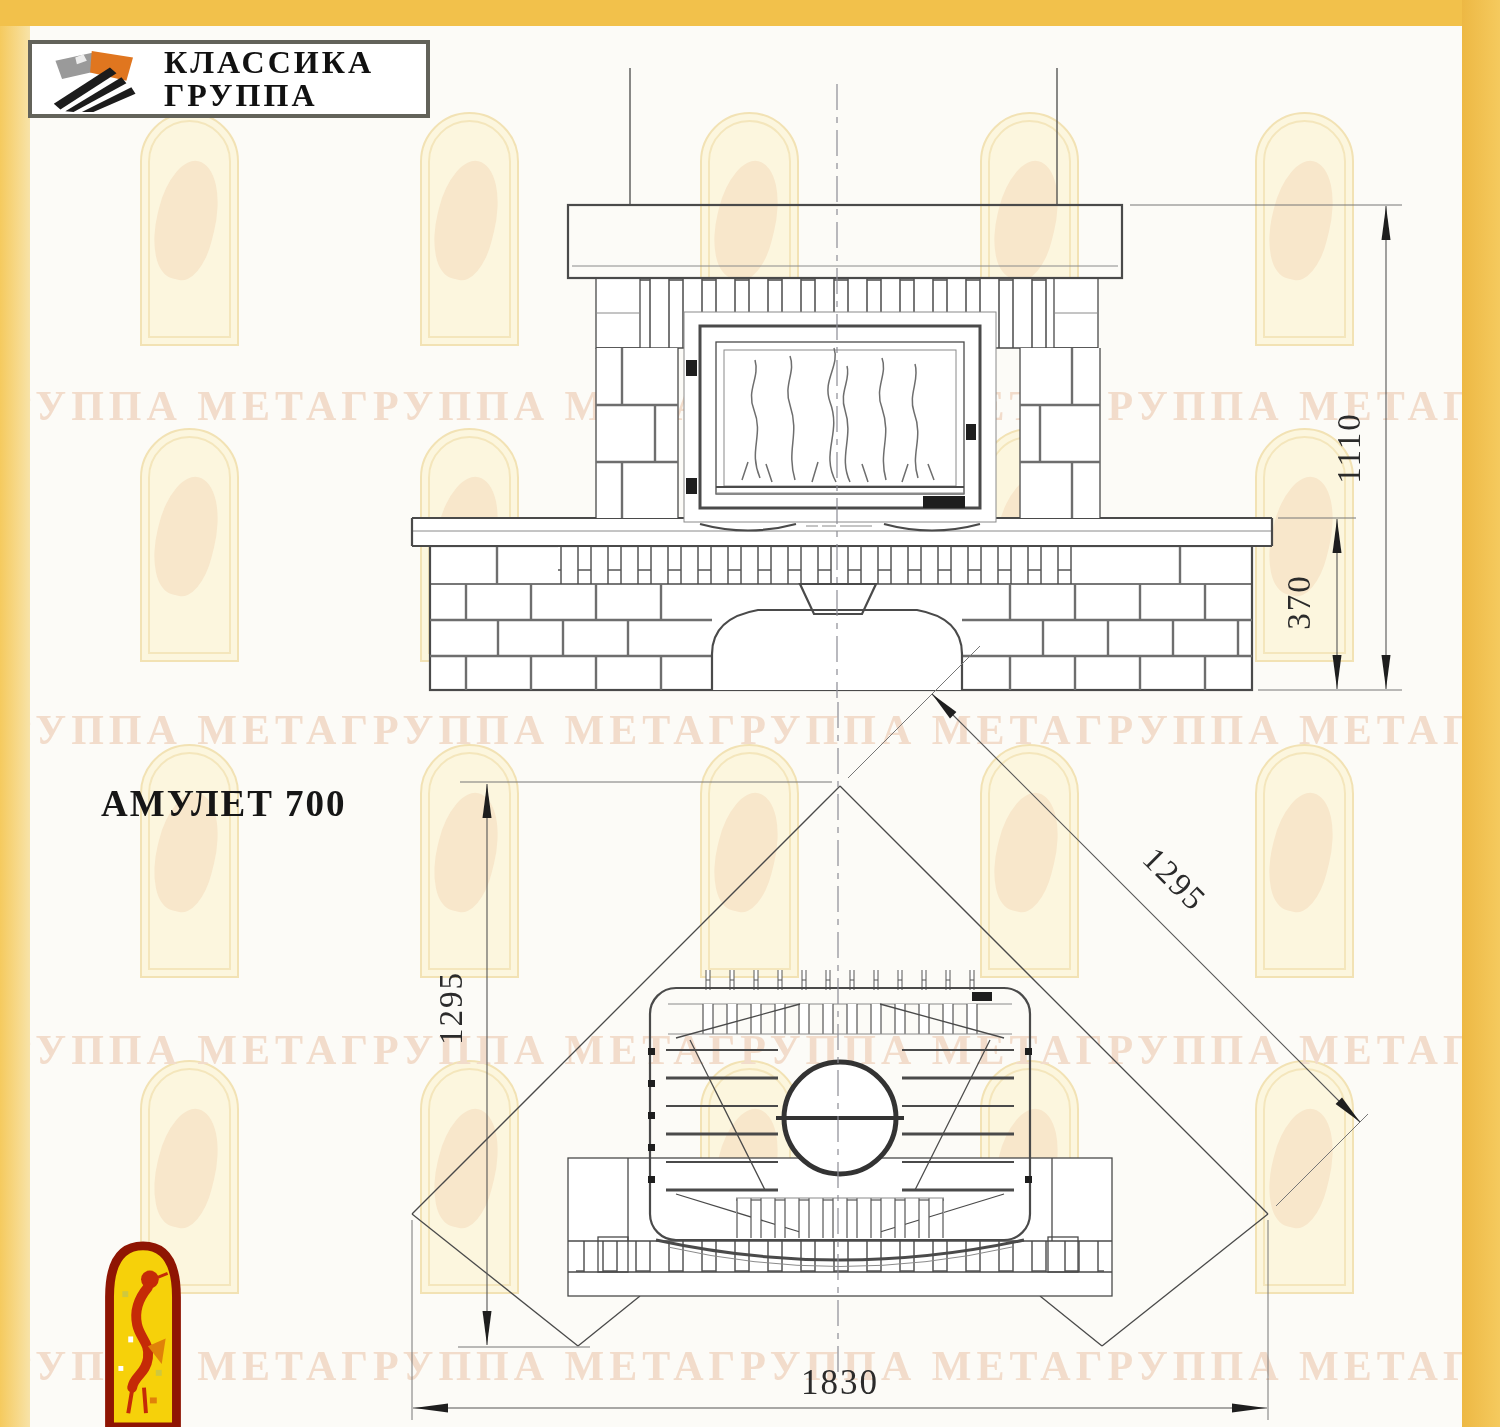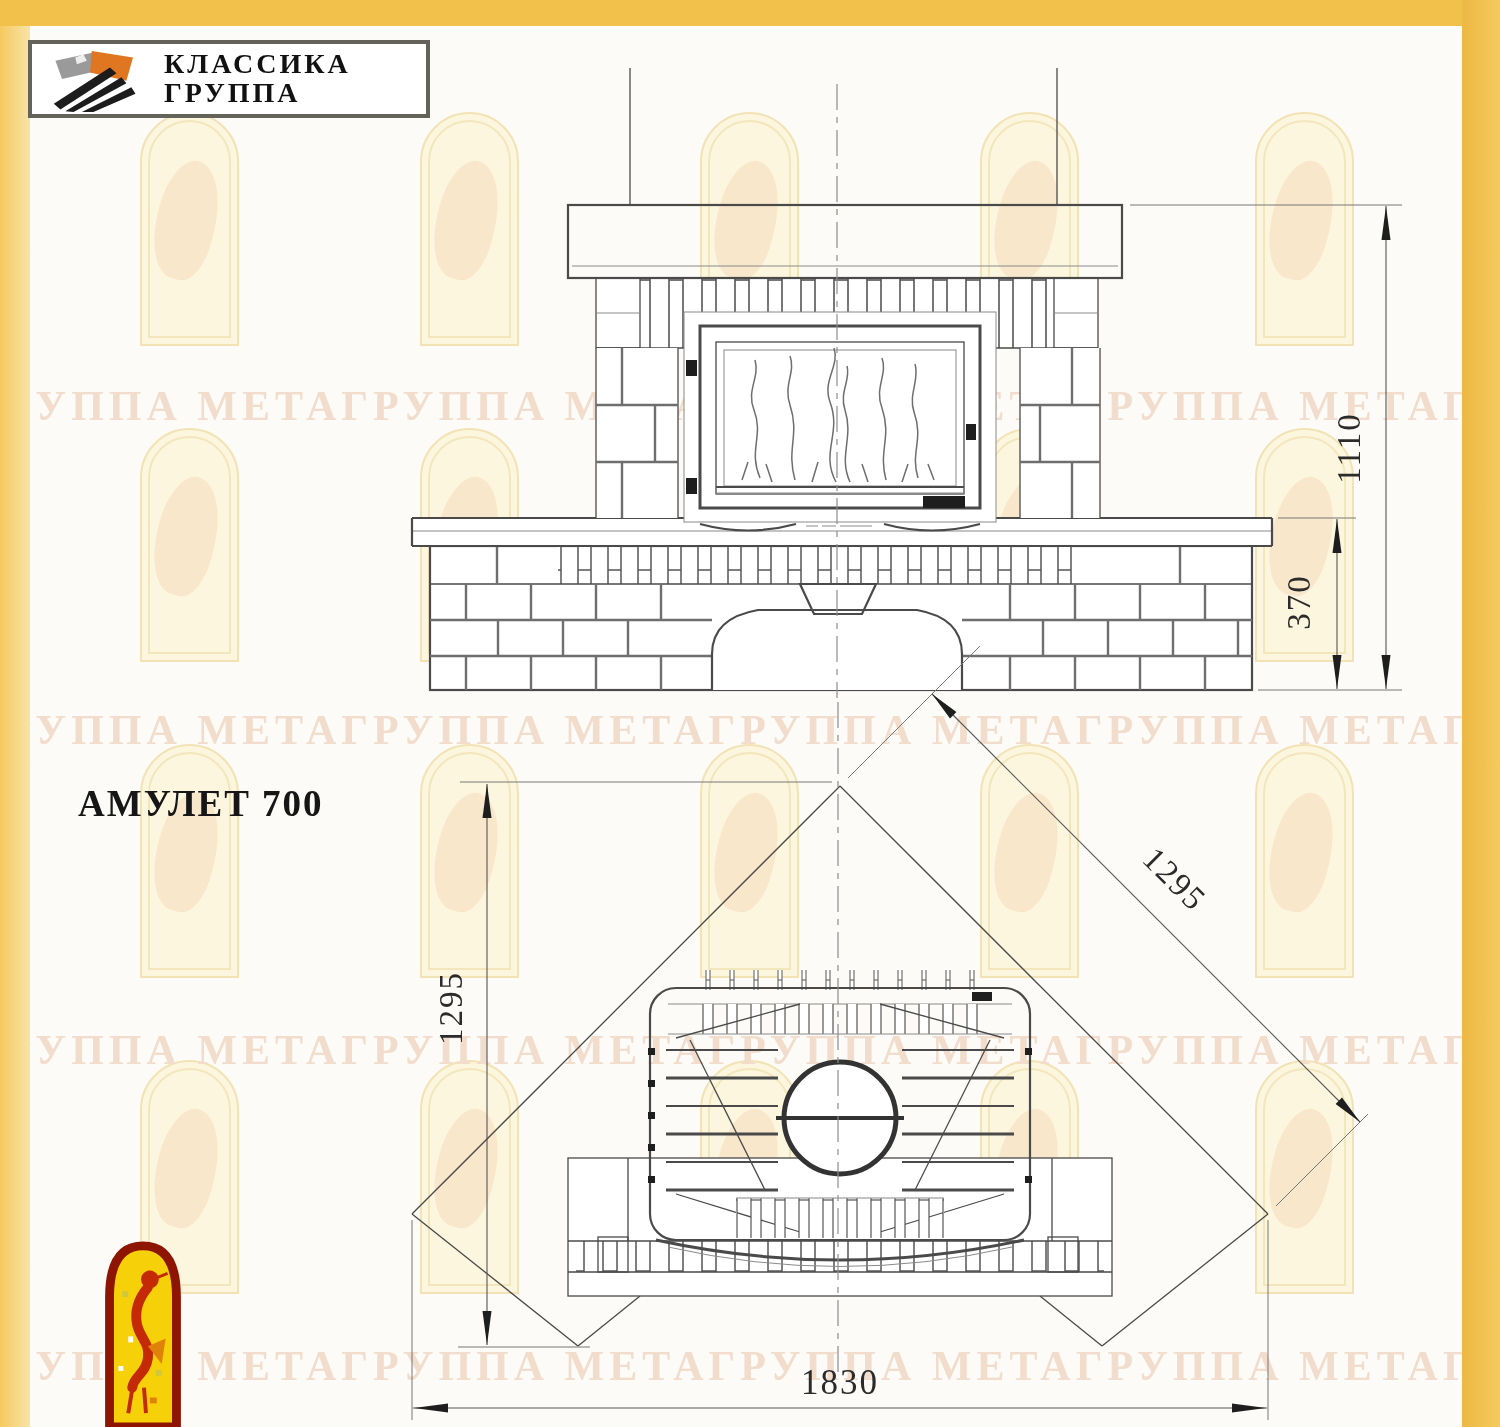--- a/index.html
+++ b/index.html
@@ -20,26 +20,26 @@
         background:#F8E7CB;border-radius:55% 65% 45% 60%;transform:rotate(14deg);}
 
   
   .wmtext{position:absolute;left:-26px;width:1560px;z-index:2;white-space:nowrap;overflow:hidden;
         font-weight:bold;font-size:42px;letter-spacing:5px;color:#F2DCCB;font-family:"Liberation Serif",serif;}
 
   
   #logo{position:absolute;left:28px;top:40px;width:402px;height:78px;background:#fff;
         border:4px solid #63635A;box-sizing:border-box;display:flex;align-items:center;z-index:5;}
   #logo .txt{line-height:1.02;font-weight:bold;color:#111;font-family:"Liberation Serif",serif;
-        font-size:28px;letter-spacing:3px;}
+        font-size:32px;letter-spacing:3px;}
   #logo .txt div{white-space:nowrap;}
   #logo svg{margin:0 8px 0 12px;}
 
   
-  #model-title{position:absolute;left:78px;top:782px;font-weight:bold;font-size:37px;letter-spacing:2px;
+  #model-title{position:absolute;left:101px;top:782px;font-weight:bold;font-size:37px;letter-spacing:2px;
         color:#161616;z-index:4;font-family:"Liberation Serif",serif;}
 
   
   #emblem{position:absolute;left:104px;top:1240px;z-index:4;}
 
   #draw{position:absolute;left:0;top:0;z-index:3;}
 
   
   .ln{stroke:#4A4A4A;fill:none;}
   .w1{stroke-width:1.3;} .w2{stroke-width:2.2;} .w3{stroke-width:3;}

